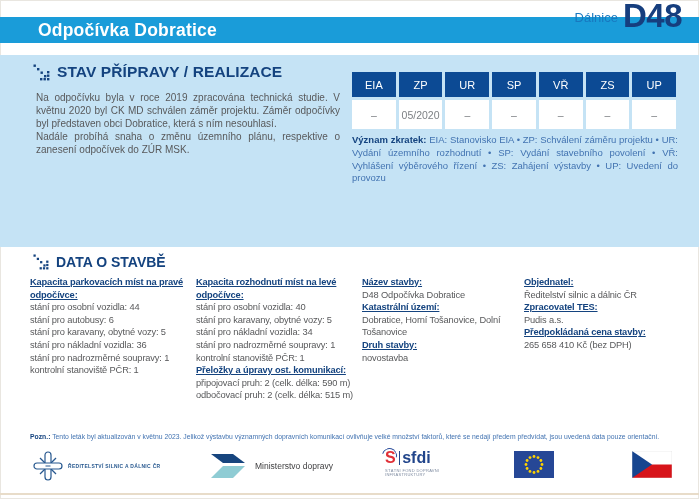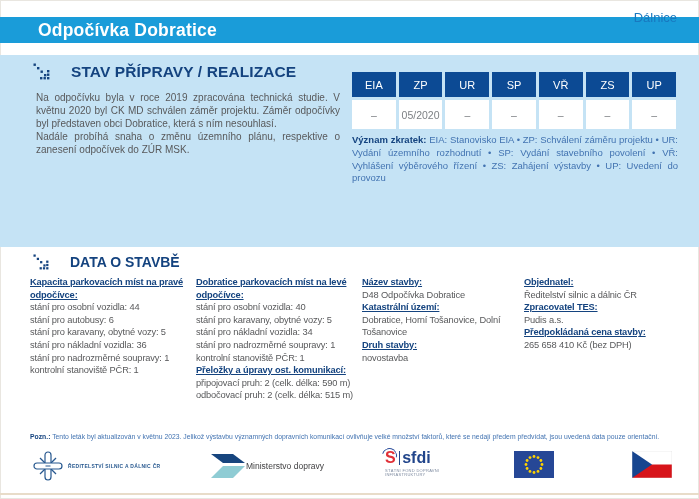--- a/index.html
+++ b/index.html
@@ -14,21 +14,21 @@
   
   .header-bar { position:absolute; left:0; top:17px; width:699px; height:26px; background:var(--header-blue,#1A9CD9); }
   .header-title { position:absolute; left:38px; top:50%; transform:translateY(-50%); color:#fff; font-size:17.5px; font-weight:bold; letter-spacing:.2px; }
   .header-road { position:absolute; right:17px; bottom:14px; display:flex; align-items:flex-end; }
   .road-type { color:#1878BF; font-size:13px; margin:0 5px 4px 0; }
   .road-number { color:#163E7E; font-size:33px; font-weight:bold; line-height:.82; letter-spacing:-.5px; }
 
   
   .panel { position:absolute; left:0; top:55px; width:699px; height:192px; background:var(--panel-blue,#C5E3F5); }
 
-  .sec-title-row { position:absolute; display:flex; align-items:flex-start; gap:21px; }
+  .sec-title-row { position:absolute; display:flex; align-items:flex-end; gap:7px; }
   .sec-title { color:var(--navy,#14437F); font-weight:bold; }
   .stav-title-row { left:33px; top:63px; }
   .stav-title-row .sec-title { font-size:15.5px; letter-spacing:.1px; }
   .stav-text { position:absolute; left:36px; top:91px; width:304px; font-size:10px; line-height:13px; color:var(--body-gray,#58595B); text-align:justify; }
   .stav-text p { margin:0; }
 
   
   .milestones { position:absolute; left:352px; top:72px; width:324px; }
   .m-row { display:flex; gap:3px; }
   .m-row + .m-row { margin-top:3px; }
@@ -49,21 +49,21 @@
   .col4 { left:524px; width:168px; }
 
   
   .note { position:absolute; left:30px; top:433px; width:980px; font-size:10px; transform:scale(.68); transform-origin:left top; white-space:nowrap; color:var(--legend-blue,#4273B1); }
   .note b { color:var(--navy,#14437F); }
 
   
   .logo { position:absolute; display:flex; align-items:center; }
   .rsd { left:33px; top:451px; gap:5px; }
   .rsd-label { font-size:8px; transform:scale(.62); transform-origin:left center; white-space:nowrap; font-weight:bold; color:#27588F; letter-spacing:.5px; }
-  .ministry { left:210px; top:453px; }
+  .ministry { left:210px; top:453px; gap:9px; }
   .ministry-label { font-size:8.5px; color:#414042; }
   .sfdi { left:385px; top:450px; flex-direction:column; align-items:flex-start; }
   .sfdi-row { display:flex; align-items:center; line-height:1; }
   .sfdi-s { position:relative; color:#E03138; font-weight:bold; font-size:16px; }
   .sfdi-arc { position:absolute; left:-3px; top:-2px; width:13px; height:13px; border-radius:50%; border:1.6px solid #2A4D9B; border-left-color:transparent; border-bottom-color:transparent; transform:rotate(-30deg); }
   .sfdi-bar { width:1.5px; height:14px; background:#21458B; margin:0 2px 0 3px; }
   .sfdi-name { color:#21458B; font-weight:bold; font-size:16px; }
   .sfdi-sub { font-size:8px; transform:scale(.5); transform-origin:left top; white-space:nowrap; line-height:9px; color:#7E8BA0; letter-spacing:.6px; margin-top:2px; }
   .flag { position:absolute; }
   .eu { left:514px; top:451px; }
@@ -71,20 +71,21 @@
 </style>
 </head>
 <body>
 
 <div class="page">
 
   <div class="header-bar">
     <div class="header-title">Odpočívka Dobratice</div>
     <div class="header-road">
       <span class="road-type">Dálnice</span>
+      <span class="road-number">D48</span>
     </div>
   </div>
 
   <div class="panel"></div>
 
   <div class="sec-title-row stav-title-row">
     <svg width="17" height="17" viewBox="0 0 17 17">
       <g fill="#14437F">
         <rect x="0.5" y="0.5" width="2.4" height="2.4"></rect>
           <rect x="4" y="4" width="2.4" height="2.4"></rect>
@@ -149,21 +150,21 @@
     <div class="hd">Kapacita parkovacích míst na pravé odpočívce:</div>
     <div>stání pro osobní vozidla: 44</div>
     <div>stání pro autobusy: 6</div>
     <div>stání pro karavany, obytné vozy: 5</div>
     <div>stání pro nákladní vozidla: 36</div>
     <div>stání pro nadrozměrné soupravy: 1</div>
     <div>kontrolní stanoviště PČR: 1</div>
   </div>
 
   <div class="col col2">
-    <div class="hd">Dobratice parkovacích míst na levé odpočívce:</div>
+    <div class="hd">Kapacita rozhodnutí míst na levé odpočívce:</div>
     <div>stání pro osobní vozidla: 40</div>
     <div>stání pro karavany, obytné vozy: 5</div>
     <div>stání pro nákladní vozidla: 34</div>
     <div>stání pro nadrozměrné soupravy: 1</div>
     <div>kontrolní stanoviště PČR: 1</div>
     <div class="hd">Přeložky a úpravy ost. komunikací:</div>
     <div>připojovací pruh: 2 (celk. délka: 590 m)</div>
     <div>odbočovací pruh: 2 (celk. délka: 515 m)</div>
   </div>
 

